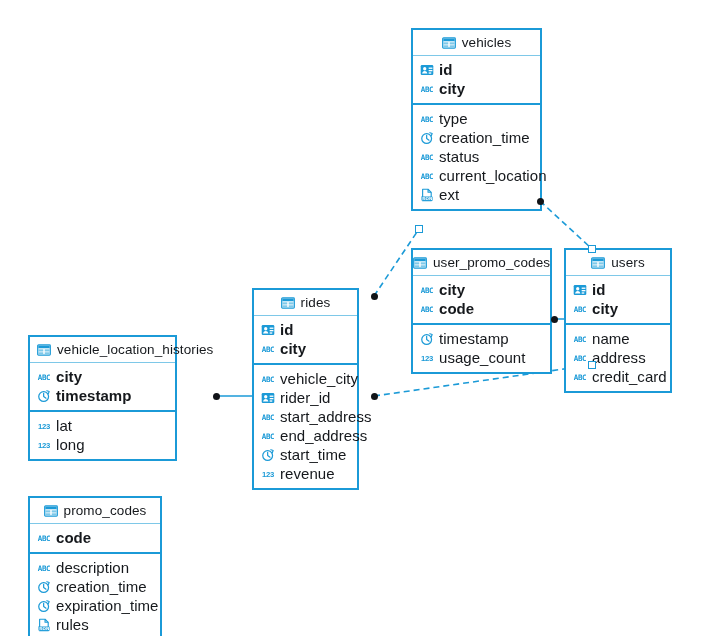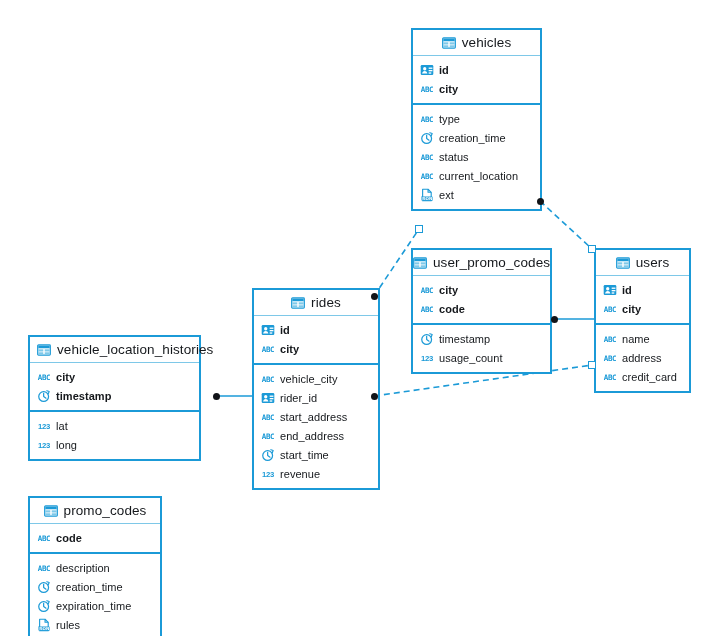--- a/index.html
+++ b/index.html
@@ -65,21 +65,21 @@
   }
   .col {
     display: flex;
     align-items: center;
     gap: 5px;
     height: 19px;
     padding: 0 7px;
     white-space: nowrap;
   }
   .col-name {
-    font-size: 11px;
+    font-size: 15px;
     color: #15181c;
     letter-spacing: .05px;
   }
   .key .col-name {
     font-weight: bold;
   }
 
   
   .ic {
     width: 14px;
@@ -252,21 +252,21 @@
         <div class="col">
           <span class="ic">
             <svg viewBox="0 0 16 16" width="14" height="14">
               <text x="8" y="11.6" fill="#1b9ad7" font-size="8.8" font-family="&quot;Liberation Sans&quot;, sans-serif" font-weight="bold" text-anchor="middle" letter-spacing="-0.3">123</text>
             </svg>
           </span>
           <span class="col-name">usage_count</span>
         </div>
       </div>
     </div>
-    <div class="tbl" style="left: 594px; top: 248px; width: 97px;">
+    <div class="tbl" style="left: 564px; top: 248px; width: 108px;">
       <div class="tbl-head">
         <span class="ic">
           <svg viewBox="0 0 16 16" width="14" height="14">
             <rect x="0.8" y="2.2" width="14.4" height="11.6" rx="1" fill="#ffffff" stroke="#1b9ad7" stroke-width="1.4"></rect>
             <rect x="1.5" y="2.9" width="13" height="3.1" fill="#1b9ad7"></rect>
             <rect x="1.5" y="7.2" width="5.7" height="2.5" fill="#7fc9e9"></rect>
             <rect x="8.8" y="7.2" width="5.7" height="2.5" fill="#7fc9e9"></rect>
             <rect x="1.5" y="10.6" width="5.7" height="2.5" fill="#7fc9e9"></rect>
             <rect x="8.8" y="10.6" width="5.7" height="2.5" fill="#7fc9e9"></rect>
           </svg>
@@ -316,21 +316,21 @@
         <div class="col">
           <span class="ic">
             <svg viewBox="0 0 16 16" width="14" height="14">
               <text x="8" y="11.4" fill="#1b9ad7" font-size="8.6" font-family="&quot;DejaVu Sans Mono&quot;, monospace" font-weight="bold" text-anchor="middle" letter-spacing="-0.4">ABC</text>
             </svg>
           </span>
           <span class="col-name">credit_card</span>
         </div>
       </div>
     </div>
-    <div class="tbl" style="left: 252px; top: 288px; width: 128px; text-align: right;">
+    <div class="tbl" style="left: 252px; top: 288px; width: 107px; text-align: right;">
       <div class="tbl-head">
         <span class="ic">
           <svg viewBox="0 0 16 16" width="14" height="14">
             <rect x="0.8" y="2.2" width="14.4" height="11.6" rx="1" fill="#ffffff" stroke="#1b9ad7" stroke-width="1.4"></rect>
             <rect x="1.5" y="2.9" width="13" height="3.1" fill="#1b9ad7"></rect>
             <rect x="1.5" y="7.2" width="5.7" height="2.5" fill="#7fc9e9"></rect>
             <rect x="8.8" y="7.2" width="5.7" height="2.5" fill="#7fc9e9"></rect>
             <rect x="1.5" y="10.6" width="5.7" height="2.5" fill="#7fc9e9"></rect>
             <rect x="8.8" y="10.6" width="5.7" height="2.5" fill="#7fc9e9"></rect>
           </svg>
@@ -411,21 +411,21 @@
         <div class="col">
           <span class="ic">
             <svg viewBox="0 0 16 16" width="14" height="14">
               <text x="8" y="11.6" fill="#1b9ad7" font-size="8.8" font-family="&quot;Liberation Sans&quot;, sans-serif" font-weight="bold" text-anchor="middle" letter-spacing="-0.3">123</text>
             </svg>
           </span>
           <span class="col-name">revenue</span>
         </div>
       </div>
     </div>
-    <div class="tbl" style="left: 28px; top: 335px; width: 173px;">
+    <div class="tbl" style="left: 28px; top: 335px; width: 149px;">
       <div class="tbl-head left">
         <span class="ic">
           <svg viewBox="0 0 16 16" width="14" height="14">
             <rect x="0.8" y="2.2" width="14.4" height="11.6" rx="1" fill="#ffffff" stroke="#1b9ad7" stroke-width="1.4"></rect>
             <rect x="1.5" y="2.9" width="13" height="3.1" fill="#1b9ad7"></rect>
             <rect x="1.5" y="7.2" width="5.7" height="2.5" fill="#7fc9e9"></rect>
             <rect x="8.8" y="7.2" width="5.7" height="2.5" fill="#7fc9e9"></rect>
             <rect x="1.5" y="10.6" width="5.7" height="2.5" fill="#7fc9e9"></rect>
             <rect x="8.8" y="10.6" width="5.7" height="2.5" fill="#7fc9e9"></rect>
           </svg>

